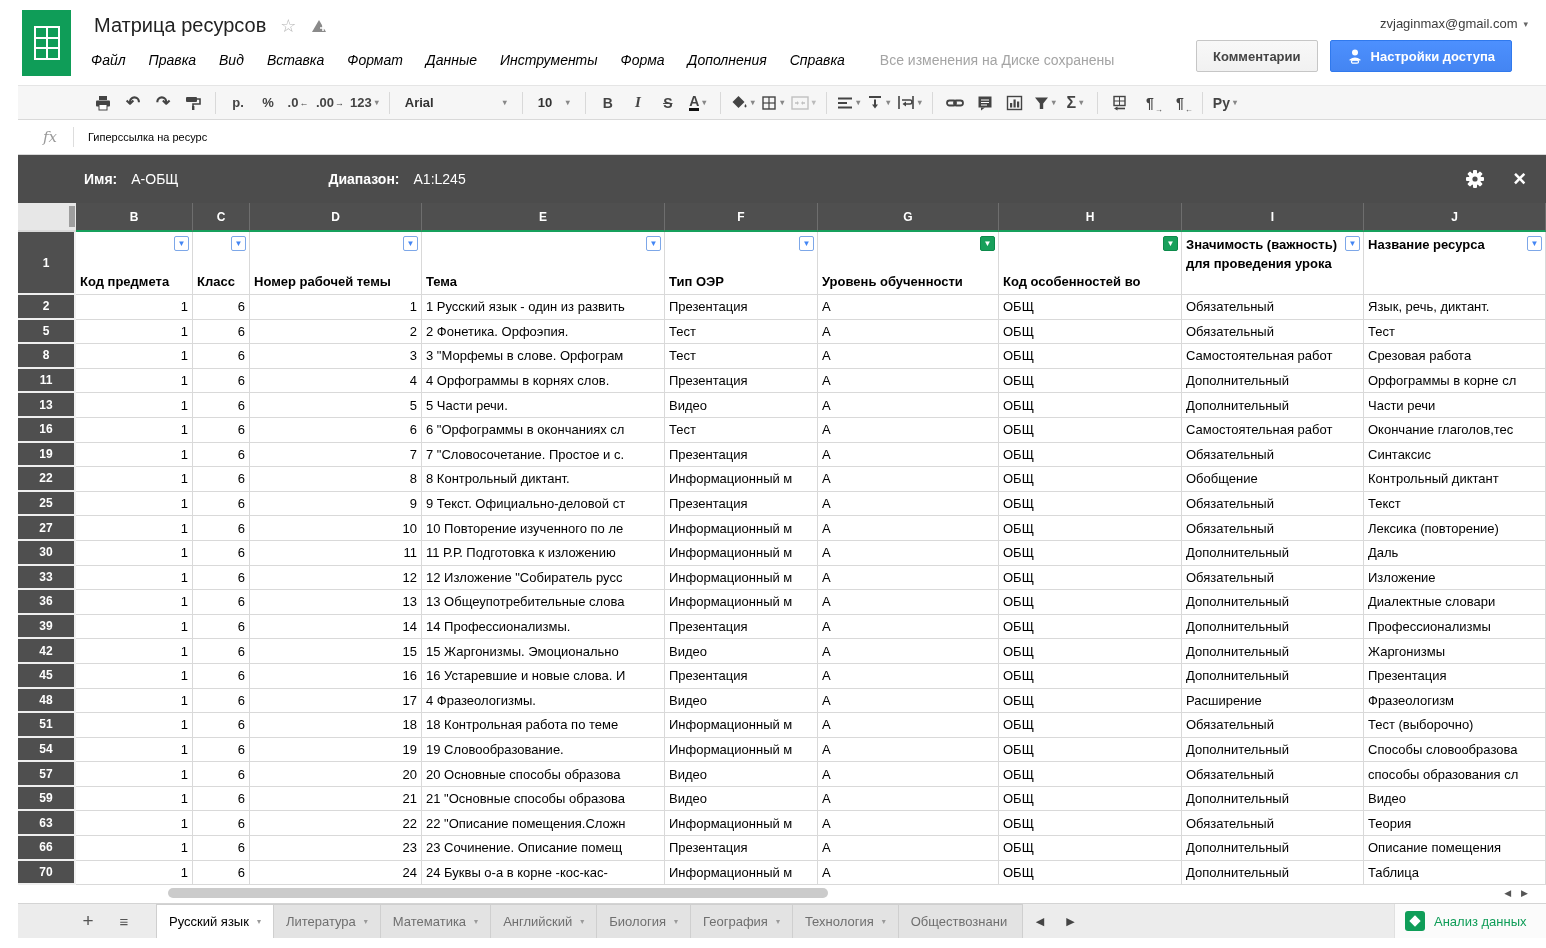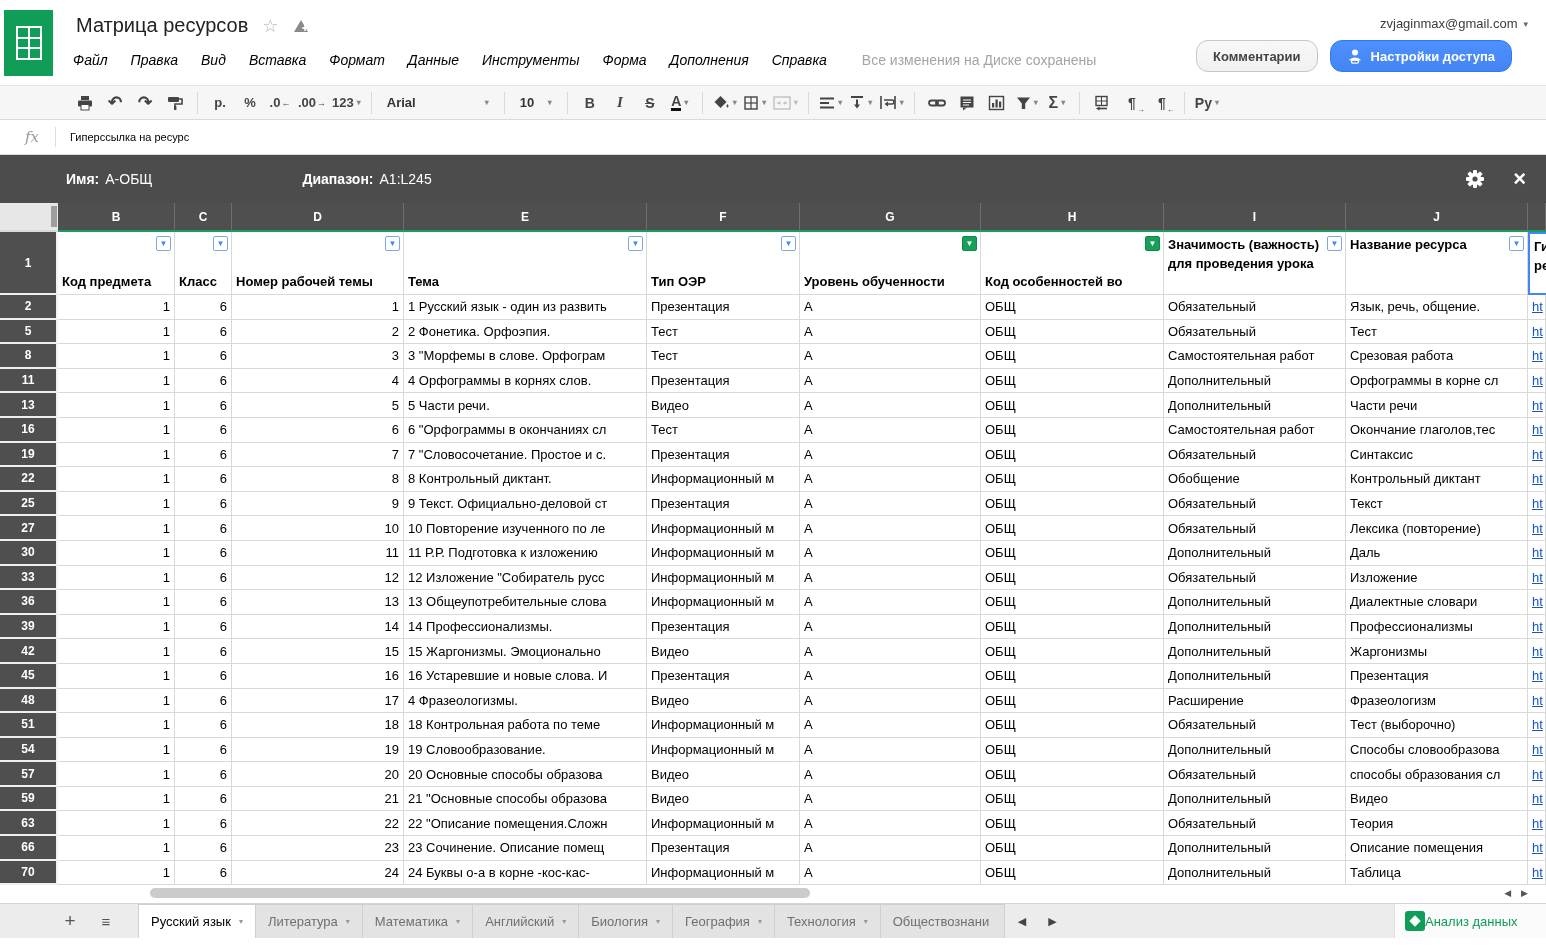--- a/index.html
+++ b/index.html
@@ -1,32 +1,32 @@
 <!DOCTYPE html>
 <html><head>
 <meta charset="utf-8">
 <style>
   * { box-sizing: border-box; margin: 0; padding: 0; }
   html,body { width:1546px; height:948px; overflow:hidden; }
   body { font-family:"Liberation Sans", sans-serif; background:#fff; font-size:13px; color:#000; }
-  .app { position:relative; width:1546px; height:948px; overflow:hidden; }
+  .app { position:relative; width:1546px; height:948px; overflow:hidden;padding-left:18px; }
 
   
   .header { position:relative; height:85px; background:#fff; }
   .logo { position:absolute; left:4px; top:10px; width:49px; height:66px; background:#0f9d58; display:flex; align-items:center; justify-content:center; }
   .title-row { position:absolute; left:76px; top:14px; display:flex; align-items:center; gap:14px; }
   .doc-title { font-size:20px; color:#222; }
   .star { font-size:18px; color:#b5b5b5; line-height:1; }
   .menu-row { position:absolute; left:73px; top:52px; display:flex; align-items:center; }
   .menu-item { font-size:14px; color:#000; margin-right:23px; cursor:pointer;font-style:italic; }
   .save-status { font-size:14px; color:#a4a4a4; margin-left:12px; }
   .account { position:absolute; right:18px; top:16px; font-size:13px; color:#3c3c3c; display:flex; align-items:center; gap:6px; }
   .account .caret { font-size:9px; color:#666; }
   .hdr-buttons { position:absolute; right:34px; top:40px; display:flex; gap:12px; }
-  .btn { height:32px; display:flex; align-items:center; font-weight:bold; font-size:13px; border-radius:12px; padding:0 16px; cursor:pointer; }
+  .btn { height:32px; display:flex; align-items:center; font-weight:bold; font-size:13px; border-radius:2px; padding:0 16px; cursor:pointer; }
   .btn-comments { background:linear-gradient(#f8f8f8,#f1f1f1); border:1px solid #c6c6c6; color:#444; }
   .btn-share { background:linear-gradient(#4d90fe,#4485f2); border:1px solid #3079ed; color:#fff; gap:8px; }
 
   
   .toolbar { height:35px; background:#f6f6f6; border-top:1px solid #e5e5e5; border-bottom:1px solid #d9d9d9; display:flex; align-items:center; padding-left:70px; }
   .tb-btn { min-width:24px; height:24px; display:flex; align-items:center; justify-content:center; margin:0 3px; color:#444; font-size:13px; font-weight:bold; cursor:pointer; border-radius:2px; }
   .tb-sep { width:1px; height:22px; background:#d9d9d9; margin:0 7px; }
   .tb-caret { font-size:8px; color:#888; margin-left:3px; }
   .tb-select { display:flex; align-items:center; justify-content:space-between; padding:0 8px; height:24px; color:#333; font-weight:bold; cursor:pointer; }
   .tb-font { width:118px; }
@@ -41,21 +41,21 @@
 
   
   .formula-bar { height:35px; background:#fff; border-bottom:1px solid #d9d9d9; display:flex; align-items:center; }
   .fx { font-family:"DejaVu Serif", serif; font-style:italic; color:#999; font-size:15px; margin-left:25px; }
   .fx-sep { width:1px; height:20px; background:#ddd; margin-left:16px; margin-right:14px; }
   .formula-value { font-size:11px; color:#000; flex:1; }
 
   
   .range-bar { height:48px; background:#4c4c4c; display:flex; align-items:center; color:#fff; font-size:14px; }
   .rb-label { font-weight:bold; }
-  .rb-value { margin-left:6px; }
+  .rb-value { margin-left:14px; }
   .rb-name { margin-left:66px; display:flex; }
   .rb-range { margin-left:150px; display:flex; }
   .rb-right { margin-left:auto; display:flex; align-items:center; gap:28px; margin-right:20px; }
   .rb-gear { cursor:pointer; display:flex; }
   .rb-close { font-size:22px; font-weight:bold; color:#fff; cursor:pointer; line-height:1; }
 
   
   .grid-wrap { height:682px; overflow:hidden; background:#fff; }
   .grid { display:grid; width:1546px; }
   .corner-cell { background:#e7e7e7; position:relative; border-bottom:2px solid #d9d9d9; cursor:pointer; }
@@ -83,21 +83,21 @@
   .tab-tool { width:36px; display:flex; align-items:center; justify-content:center; color:#555; cursor:pointer; }
   .tab-tool.plus { margin-left:52px; font-size:19px; }
   .tab-tool.sheets { font-size:15px; }
   .tabs { display:flex; margin-left:14px; }
   .tab { display:flex; align-items:center; padding:0 12px; font-size:13px; color:#6f6f6f; background:#e3e3e3; border:1px solid #cfcfcf; border-bottom:none; margin-right:-1px; cursor:pointer; white-space:nowrap; }
   .tab .caret { font-size:8px; color:#999; margin-left:8px; }
   .tab.active { background:#fff; color:#000; }
   .tab.trunc { width:125px; overflow:hidden; padding-right:0; }
   .tab-nav { display:flex; align-items:center; gap:22px; margin-left:14px; color:#444; font-size:11px; }
   .tab-nav span { cursor:pointer; }
-  .explore { position:absolute; right:0; top:0; bottom:0; width:152px; background:#fbfbfb; border-left:1px solid #e0e0e0; display:flex; align-items:center; padding-left:10px; cursor:pointer; }
+  .explore { position:absolute; right:0; top:0; bottom:0; width:152px; background:#fbfbfb; border-left:1px solid #e0e0e0; display:flex; align-items:center; gap:9px; padding-left:10px; cursor:pointer; }
   .explore-icon { width:20px; height:20px; background:#0f9d58; border-radius:3px; position:relative; flex:none; }
   .explore-icon::after { content:""; position:absolute; left:6px; top:6px; width:8px; height:8px; background:#fff; transform:rotate(45deg); }
   .explore-label { color:#0f9d58; font-size:13px; }
   .footer { height:10px; background:#fff; }
   svg { display:block; }
 </style>
 </head>
 <body>
 
 <div class="app">
@@ -399,21 +399,21 @@
         </div>
         <div class="row-head">2</div>
         <div class="cell num">1</div>
         <div class="cell num">6</div>
         <div class="cell num">1</div>
         <div class="cell">1 Русский язык - один из развить</div>
         <div class="cell">Презентация</div>
         <div class="cell">А</div>
         <div class="cell">ОБЩ</div>
         <div class="cell">Обязательный</div>
-        <div class="cell">Язык, речь, общение.</div>
+        <div class="cell">Язык, речь, диктант.</div>
         <div class="cell link">ht</div>
         <div class="row-head">5</div>
         <div class="cell num">1</div>
         <div class="cell num">6</div>
         <div class="cell num">2</div>
         <div class="cell">2 Фонетика. Орфоэпия.</div>
         <div class="cell">Тест</div>
         <div class="cell">А</div>
         <div class="cell">ОБЩ</div>
         <div class="cell">Обязательный</div>

